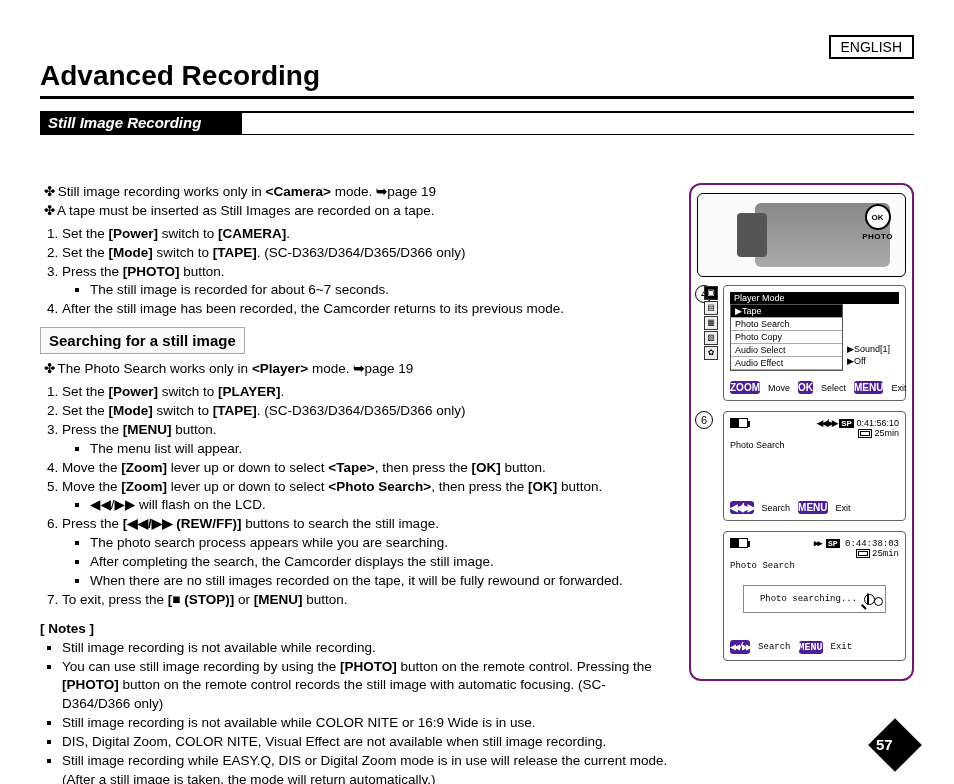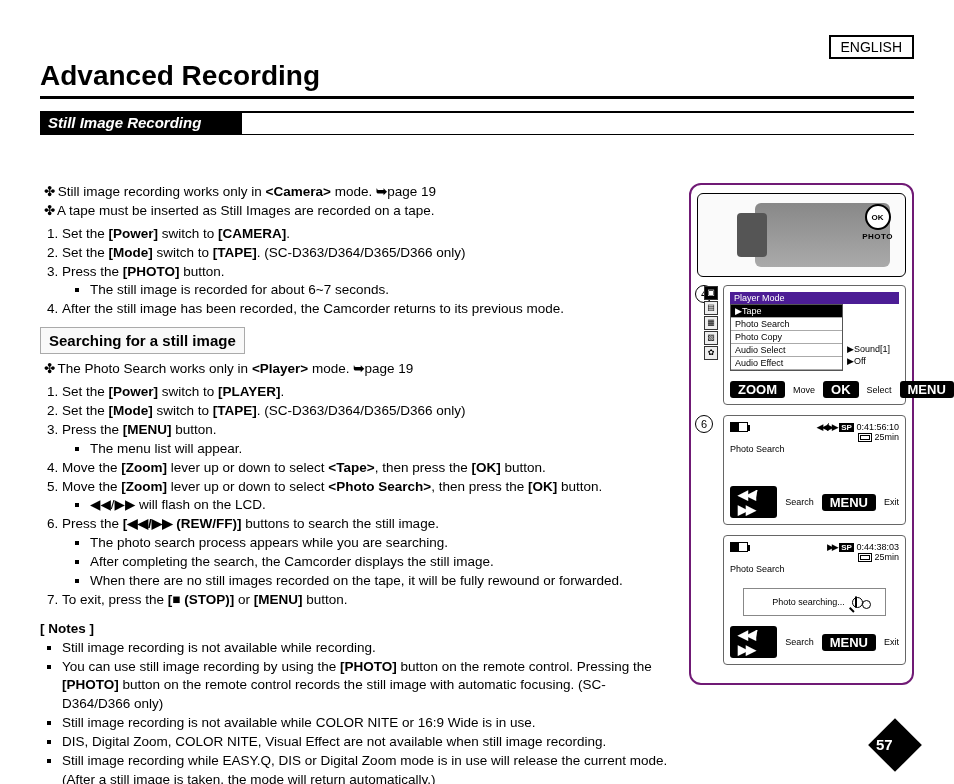--- a/index.html
+++ b/index.html
@@ -25,29 +25,29 @@
   .illus-lens{ position:absolute; left:-18px; top:10px; width:30px; height:44px; background:#555; border-radius:4px;}
   .illus-label { position: absolute; right: 12px; top: 10px; text-align: center; }
   .illus-label .ok { border: 2px solid #000; border-radius: 50%; width: 26px; height: 26px; display: flex; align-items: center; justify-content: center; font-size: 8px; font-weight: bold; margin: 0 auto 2px auto; background:#fff;}
   .illus-label .photo { font-size: 8px; font-weight: bold; letter-spacing: 0.5px;}
   .step-num { border: 1.5px solid #000; border-radius: 50%; width: 18px; height: 18px; display: inline-flex; align-items: center; justify-content: center; font-size: 11px; position: absolute; left: -28px; }
   .panel { border: 1px solid #666; border-radius: 4px; padding: 6px; position: relative; margin-bottom: 10px; background:#fff;}
   .panel-row { position: relative; margin-left: 26px; }
   .menu-col { width: 18px; position: absolute; left: -20px; top: 0; }
   .menu-col div { width: 14px; height: 14px; border: 1px solid #333; margin-bottom: 1px; font-size: 8px; text-align: center; line-height: 12px; background: #eee;}
   .menu-col div.sel { background: #000; color: #fff; }
-  .menu-title { background: #4c1d95; color: #fff; padding: 1px 4px; font-size: 9px;}
+  .menu-title { background: #000000; color: #fff; padding: 1px 4px; font-size: 9px;}
   .menu-sub { display: flex; }
   .menu-list { border: 1px solid #555; flex: 1; }
   .menu-list div { padding: 1px 4px; border-bottom: 1px solid #aaa; font-size: 9px;}
   .menu-list div.hl { background: #000; color: #fff; }
   .menu-side { width: 56px; font-size: 9px; padding-left: 4px;}
   .menu-side div { padding: 1px 0;}
   .bottom-bar { display: flex; gap: 8px; margin-top: 10px; align-items: center; justify-content: flex-start; font-size: 9px;}
-  .pill { background: #000000; color: #fff; border-radius: 3px; padding: 1px 8px; font-size: 13px; font-weight: bold;}
+  .pill { background: #4c1d95; color: #fff; border-radius: 3px; padding: 1px 0; font-size: 10px; font-weight: bold;}
   .osd-top { display: flex; justify-content: space-between; align-items: flex-start; margin-bottom: 2px;}
   .batt { width: 18px; height: 10px; border: 1px solid #000; position: relative; display: inline-block; background: linear-gradient(to right, #000 50%, #fff 50%);}
   .batt::after { content:""; position:absolute; right:-3px; top:2px; width:2px; height:6px; background:#000;}
   .sp { background:#000; color:#fff; font-size:8px; padding:0 2px; font-weight:bold;}
   .osd-label { font-size: 9px; }
   .tape-icon{ border:1px solid #000; width:14px; height:9px; display:inline-block; position:relative; vertical-align:middle; margin-right:2px;}
   .tape-icon::before{content:""; position:absolute; left:1px; top:1px; right:1px; bottom:1px; border:1px solid #000;}
   .search-box { border: 1px solid #888; padding: 8px 6px; margin: 14px auto 8px auto; display: flex; align-items: center; justify-content: center; gap: 10px; width: 85%;}
   .person-icon { border: 1.5px solid #000; width: 20px; height: 18px; position: relative; border-radius: 2px;}
   .person-icon::before { content:""; position:absolute; top:3px; left:6px; width:7px; height:7px; border:1.5px solid #000; border-radius:50%;}
@@ -185,21 +185,21 @@
         <div class="bottom-bar" style="position:absolute; bottom:6px; left:6px; right:6px;">
           <span class="pill ffwd">◀◀/▶▶</span>
               <span>Search</span>
           <span class="pill">MENU</span>
               <span>Exit</span>
         </div>
       </div>
     </div>
 
     <div class="panel-row" style="margin-left:26px;">
-      <div class="panel" style="height:130px;">
+      <div class="panel" style="height:130px;font-family:Liberation Mono, monospace;">
         <div class="osd-top">
           <div><span class="batt"></span></div>
           <div style="text-align:right;">
             <div><span class="ffwd">▶▶</span> <span class="sp">SP</span> <span>0:44:38:03</span></div>
             <div><span class="tape-icon"></span><span>25min</span></div>
           </div>
         </div>
         <div class="osd-label">Photo Search</div>
         <div class="search-box">
           <span>Photo searching...</span>

